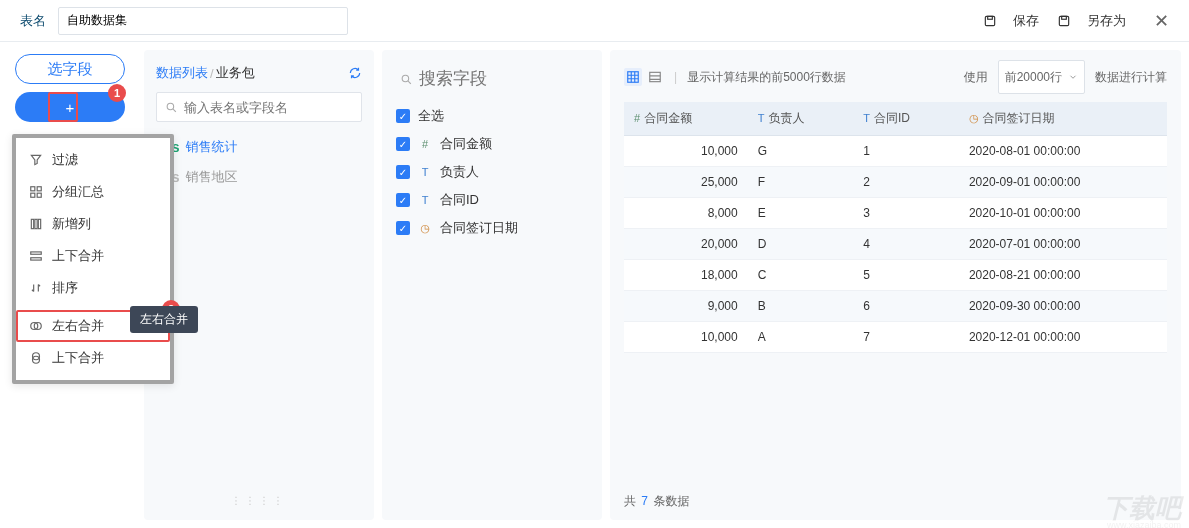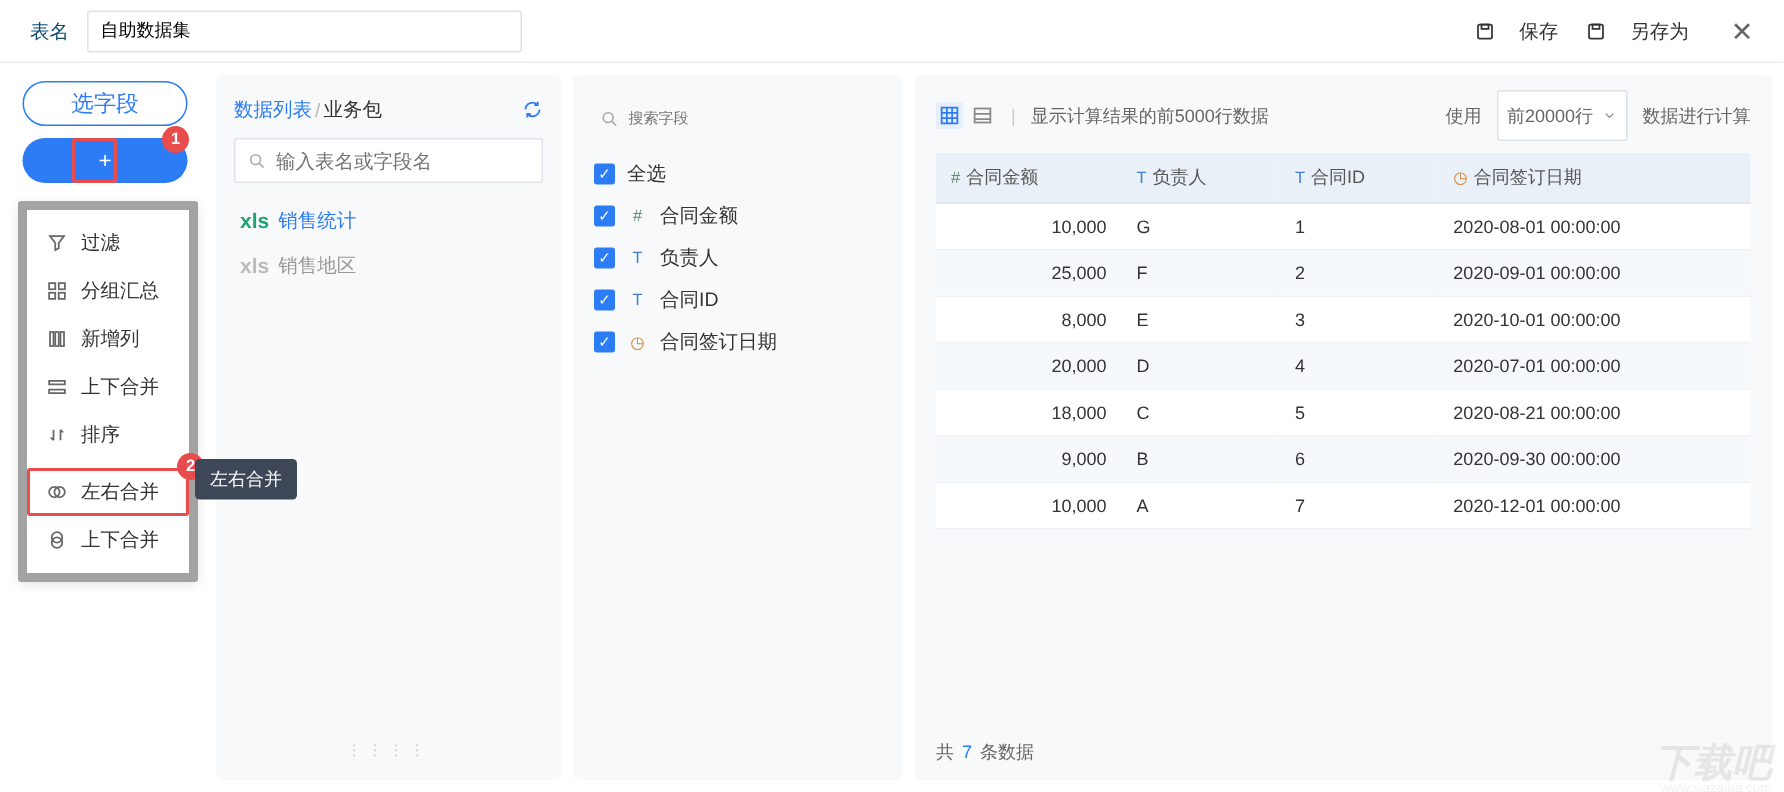--- a/index.html
+++ b/index.html
@@ -10,42 +10,42 @@
 .header-spacer { flex: 1; }
 .header-btn { display: inline-flex; align-items: center; gap: 16px; margin-left: 18px; color: #333; cursor: pointer; }
 .header-close { margin-left: 28px; font-size: 18px; color: #666; cursor: pointer; }
 .main { display: flex; height: calc(100% - 42px); }
 .left-col { width: 140px; padding: 12px 8px; position: relative; }
 .pill-btn { display: flex; align-items: center; justify-content: center; width: 110px; height: 30px; border-radius: 15px; margin: 0 auto 8px; cursor: pointer; font-size: 15px; position: relative; }
 .pill-outline { border: 1px solid #2c7cf6; color: #2c7cf6; background: #fff; }
 .pill-solid { background: #2c7cf6; color: #fff; }
 .add-box { position: absolute; border: 2px solid #e94c4c; top: 0; left: 40px; width: 30px; height: 30px; border-radius: 2px; pointer-events: none; }
 .callout { position: absolute; width: 18px; height: 18px; border-radius: 50%; background: #e94c4c; color: #fff; font-size: 11px; display: flex; align-items: center; justify-content: center; font-weight: bold; }
-.dropdown { position: absolute; top: 134px; left: 12px; width: 120px; background: #fff; border: 6px solid #a3a3a3; border-radius: 2px; box-shadow: 0 2px 8px rgba(0,0,0,0.1); padding: 6px 0; z-index: 10; }
+.dropdown { position: absolute; top: 134px; left: 12px; width: 162px; background: #fff; border: 4px solid #a3a3a3; border-radius: 2px; box-shadow: 0 2px 8px rgba(0,0,0,0.1); padding: 6px 0; z-index: 10; }
 .dropdown-item { display: flex; align-items: center; gap: 8px; padding: 7px 12px; cursor: pointer; color: #333; position: relative; }
 .dropdown-item.hl { outline: 2px solid #e94c4c; outline-offset: -2px; border-radius: 2px; }
 .dd-icon { width: 16px; display: inline-flex; justify-content: center; color: #666; }
 .tooltip { position: absolute; left: 130px; top: 306px; background: #3d4757; color: #fff; padding: 5px 10px; border-radius: 3px; font-size: 12px; white-space: nowrap; z-index: 11; }
 .mid-col { width: 230px; background: #f7f9fb; padding: 14px 12px; border-radius: 4px; margin: 8px 4px; display: flex; flex-direction: column; }
 .mid-tabs { display: flex; align-items: center; margin-bottom: 10px; }
 .mid-tab { color: #2c7cf6; cursor: pointer; }
 .mid-tab.inactive { color: #333; }
 .mid-sep { color: #bbb; margin: 0 2px; }
 .refresh-icon { margin-left: auto; color: #2c7cf6; cursor: pointer; }
 .mid-search { display: flex; align-items: center; height: 30px; background: #fff; border: 1px solid #e0e4ea; border-radius: 2px; padding: 0 8px; margin-bottom: 10px; }
 .mid-search input { border: none; outline: none; flex: 1; font-size: 13px; background: transparent; }
 .table-item { display: flex; align-items: center; gap: 6px; padding: 6px 4px; cursor: pointer; }
 .xls-tag { font-size: 14px; color: #1fa574; font-weight: bold; }
 .xls-tag.disabled { color: #bbb; }
 .table-item.active { color: #2c7cf6; }
 .table-item.inactive { color: #999; }
 .drag-handle { text-align: center; color: #ccc; margin-top: auto; letter-spacing: 4px; font-size: 10px; cursor: row-resize; }
 .fields-col { width: 220px; background: #f7f9fb; padding: 14px 12px; border-radius: 4px; margin: 8px 4px; }
 .field-search { display: flex; align-items: center; height: 30px; padding: 0 6px; margin-bottom: 8px; border-radius: 2px; }
-.field-search input { border: none; outline: none; flex: 1; font-size: 10px; background: transparent; color: #8b5cf6; }
+.field-search input { border: none; outline: none; flex: 1; font-size: 17px; background: transparent; color: #8b5cf6; }
 .field-row { display: flex; align-items: center; gap: 8px; padding: 5px 2px; }
 .cbx { width: 14px; height: 14px; border-radius: 2px; background: #2c7cf6; display: flex; align-items: center; justify-content: center; color: #fff; font-size: 10px; flex-shrink: 0; }
 .ftype { width: 14px; color: #888; font-size: 11px; text-align: center; flex-shrink: 0; }
 .ftype.num { color: #5c8f6f; }
 .ftype.txt { color: #4080d0; }
 .ftype.date { color: #d08b40; }
 .right-col { flex: 1; background: #f7f9fb; border-radius: 4px; margin: 8px 8px 8px 4px; padding: 10px 14px; display: flex; flex-direction: column; }
 .right-top { display: flex; align-items: center; gap: 10px; margin-bottom: 8px; color: #666; font-size: 12px; }
 .view-icons { display: flex; gap: 4px; }
 .view-icon { width: 18px; height: 18px; display: flex; align-items: center; justify-content: center; color: #888; cursor: pointer; border-radius: 2px; }

